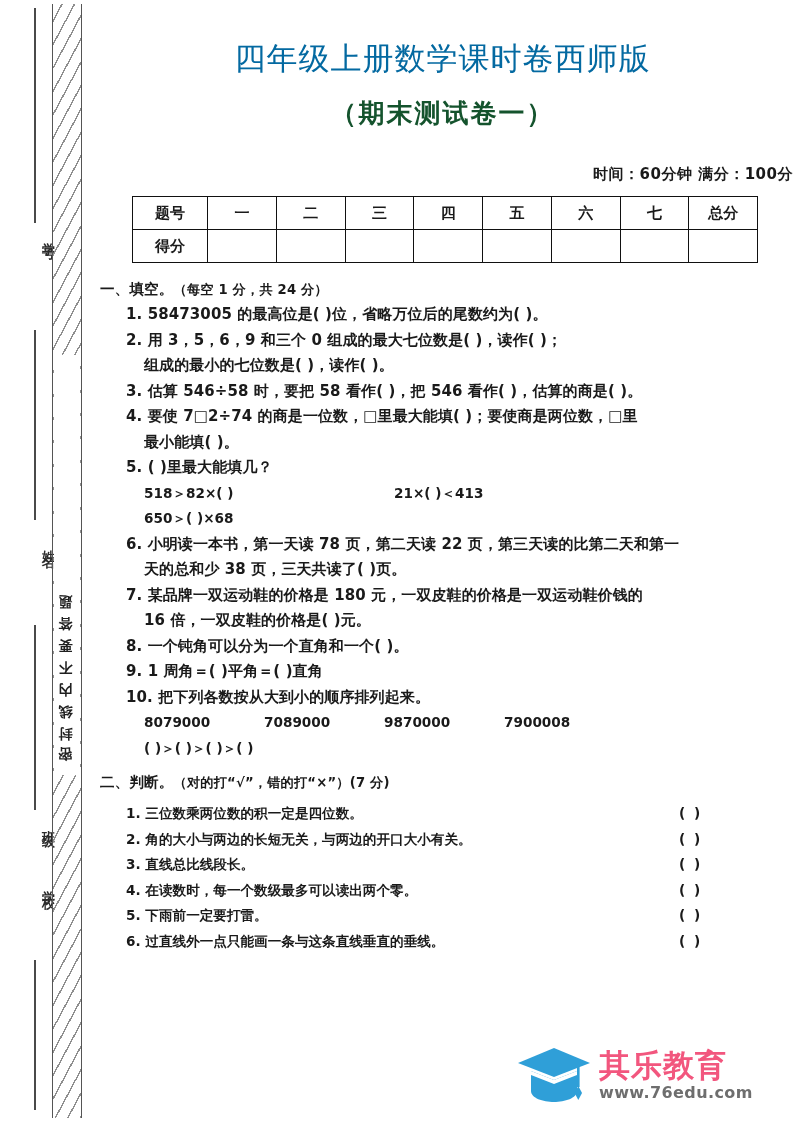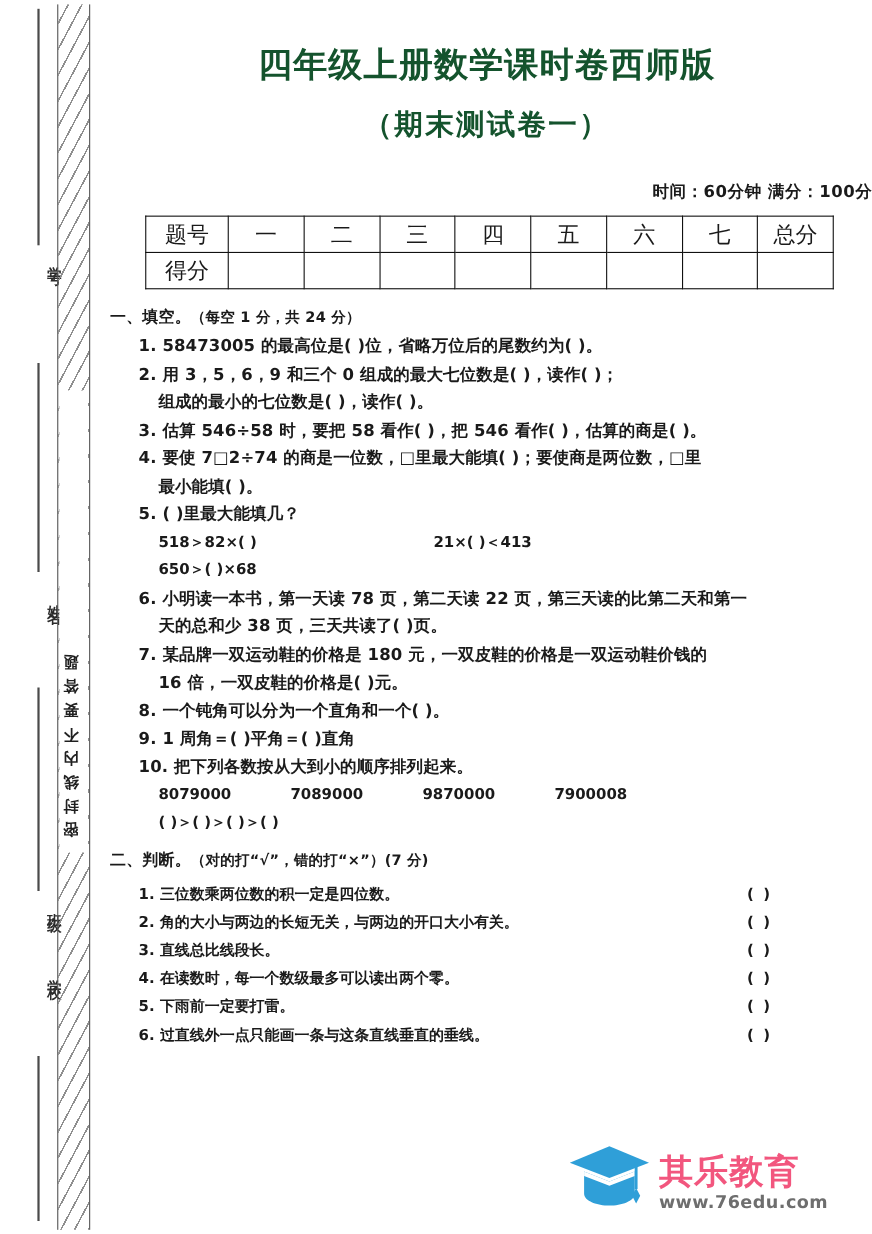--- a/index.html
+++ b/index.html
@@ -75,25 +75,25 @@
   }
 
   
   #sheet{
     position:absolute;left:92px;top:0;width:701px;height:1122px;
   }
 
   #title-main{
     text-align:center;
     font-family:"DejaVu Sans","Liberation Sans",sans-serif;
-    font-weight:700;
+    font-weight:400;
     font-size:31px;
     letter-spacing:1px;
     margin-top:38px;
-    color:#14532d;
+    color:#0369a1;
   }
   #title-sub{
     text-align:center;
     font-family:"DejaVu Sans","Liberation Sans",sans-serif;
     font-weight:700;
     font-size:26px;
     letter-spacing:2px;
     margin-top:16px;
     color:#14532d;
   }
@@ -116,22 +116,22 @@
     border-collapse:collapse;
     width:626px;
     table-layout:fixed;
   }
   #score-table td{
     border:1.3px solid #111;
     height:30px;
     text-align:center;
     vertical-align:middle;
     font-family:"DejaVu Sans","Liberation Sans",sans-serif;
-    font-weight:400;
-    font-size:20px;
+    font-weight:700;
+    font-size:15px;
   }
   #score-table td.head-cell{width:72px;}
 
   
   #body-area{
     padding-left:8px;padding-right:10px;
     margin-top:14px;
     font-size:14.2px;
     line-height:25px;
   }
@@ -183,21 +183,21 @@
     letter-spacing:2px;
   }
   .sec2{margin-top:9px;}
   .gap-top{margin-top:6px;}
 
   
   #logo{
     position:absolute;
     left:515px;top:1038px;
     width:262px;height:74px;
-    display:flex;
+    display:flex;align-items:center;
   }
   #logo-cap{
     width:78px;height:62px;position:relative;flex:0 0 auto;
   }
   #logo-text{
     margin-left:6px;display:flex;flex-direction:column;justify-content:center;
   }
   #logo-cn{
     font-family:"DejaVu Sans","Liberation Sans",sans-serif;
     font-weight:700;

